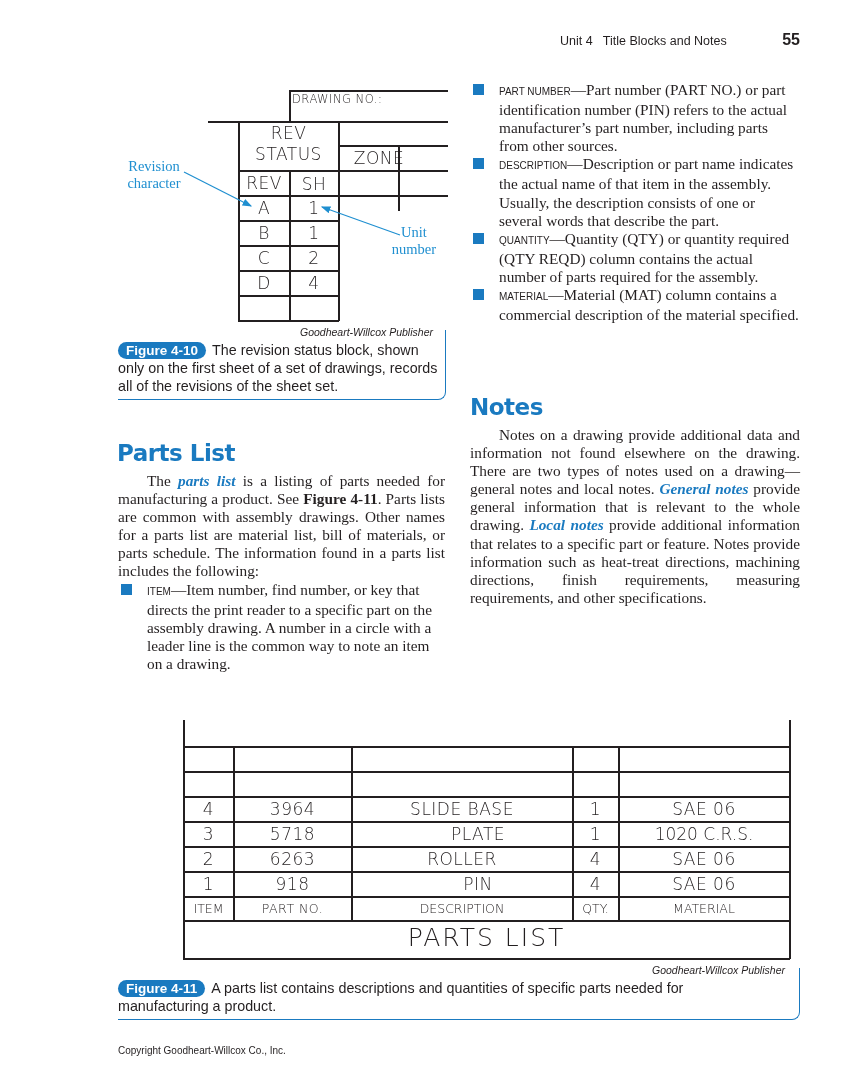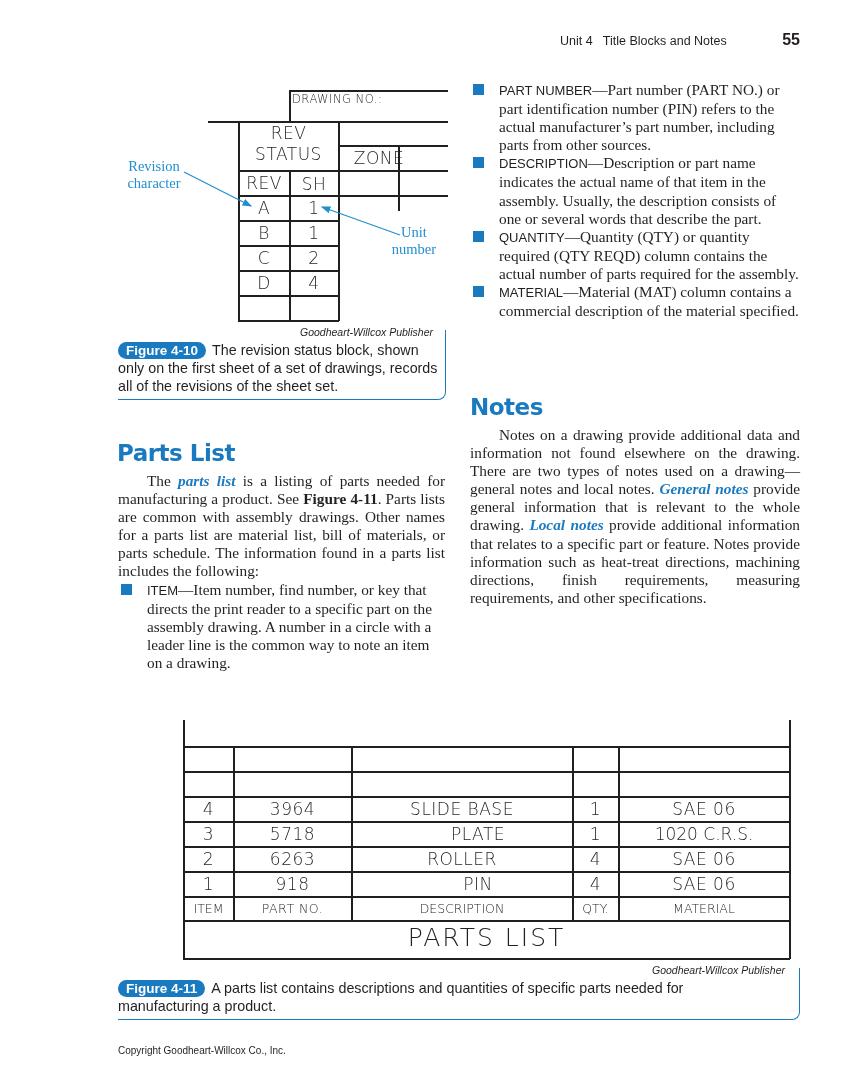--- a/index.html
+++ b/index.html
@@ -33,21 +33,21 @@
 
   .heading { position: absolute; font-family: "DejaVu Sans", sans-serif; font-weight: bold; color: #1a7ac0; font-size: 23px; letter-spacing: -0.5px; }
 
   .body-text { position: absolute; font-family: "Liberation Serif", serif; font-size: 15.3px; line-height: 18.1px; color: #231f20; text-align: justify; }
   .body-text p { text-indent: 29px; }
   .term { color: #1a7ac0; font-style: italic; font-weight: bold; }
   .bold { font-weight: bold; }
 
   .bullet { position: relative; padding-left: 29px; text-align: left; }
   .bullet .sq { position: absolute; left: 3px; top: 3px; width: 11px; height: 11px; background: #1a7ac0; }
-  .bullet .lead { font-family: "Liberation Sans", sans-serif; font-size: 13px; }
+  .bullet .lead { font-family: "Liberation Sans", sans-serif; font-size: 10px; }
 
   
   .plist { position: absolute; left: 183px; top: 720px; width: 607px; height: 240px; }
 </style>
 </head>
 <body>
 
 <div class="running-head">
   <span class="unit" style="white-space:pre;">Unit 4   Title Blocks and Notes</span>
   <span class="pageno">55</span>

